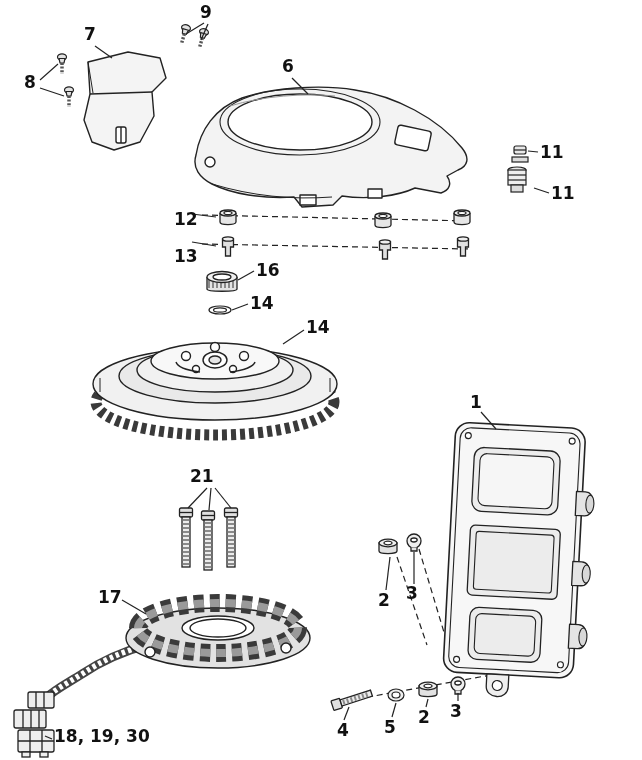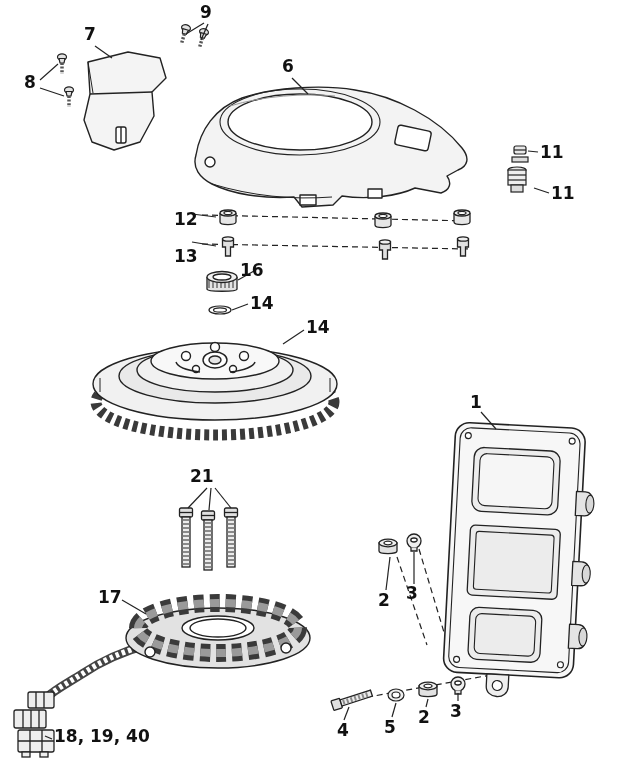--- a/index.html
+++ b/index.html
@@ -250,27 +250,27 @@
 </svg>
 
 <div class="callout" style="left:200px;top:4px">9</div>
 <div class="callout" style="left:84px;top:26px">7</div>
 <div class="callout" style="left:24px;top:74px">8</div>
 <div class="callout" style="left:282px;top:58px">6</div>
 <div class="callout" style="left:540px;top:144px">11</div>
 <div class="callout" style="left:551px;top:185px">11</div>
 <div class="callout" style="left:174px;top:211px">12</div>
 <div class="callout" style="left:174px;top:248px">13</div>
-<div class="callout" style="left:240px;top:262px">16</div>
+<div class="callout" style="left:256px;top:262px">16</div>
 <div class="callout" style="left:250px;top:295px">14</div>
 <div class="callout" style="left:306px;top:319px">14</div>
 <div class="callout" style="left:470px;top:394px">1</div>
 <div class="callout" style="left:190px;top:468px">21</div>
 <div class="callout" style="left:98px;top:589px">17</div>
 <div class="callout" style="left:378px;top:592px">2</div>
 <div class="callout" style="left:406px;top:585px">3</div>
 <div class="callout" style="left:337px;top:722px">4</div>
 <div class="callout" style="left:384px;top:719px">5</div>
 <div class="callout" style="left:418px;top:709px">2</div>
 <div class="callout" style="left:450px;top:703px">3</div>
-<div class="callout" style="left:54px;top:728px">18, 19, 40</div>
+<div class="callout" style="left:54px;top:728px">18, 19, 30</div>
 
 </div>
 
 </body></html>

